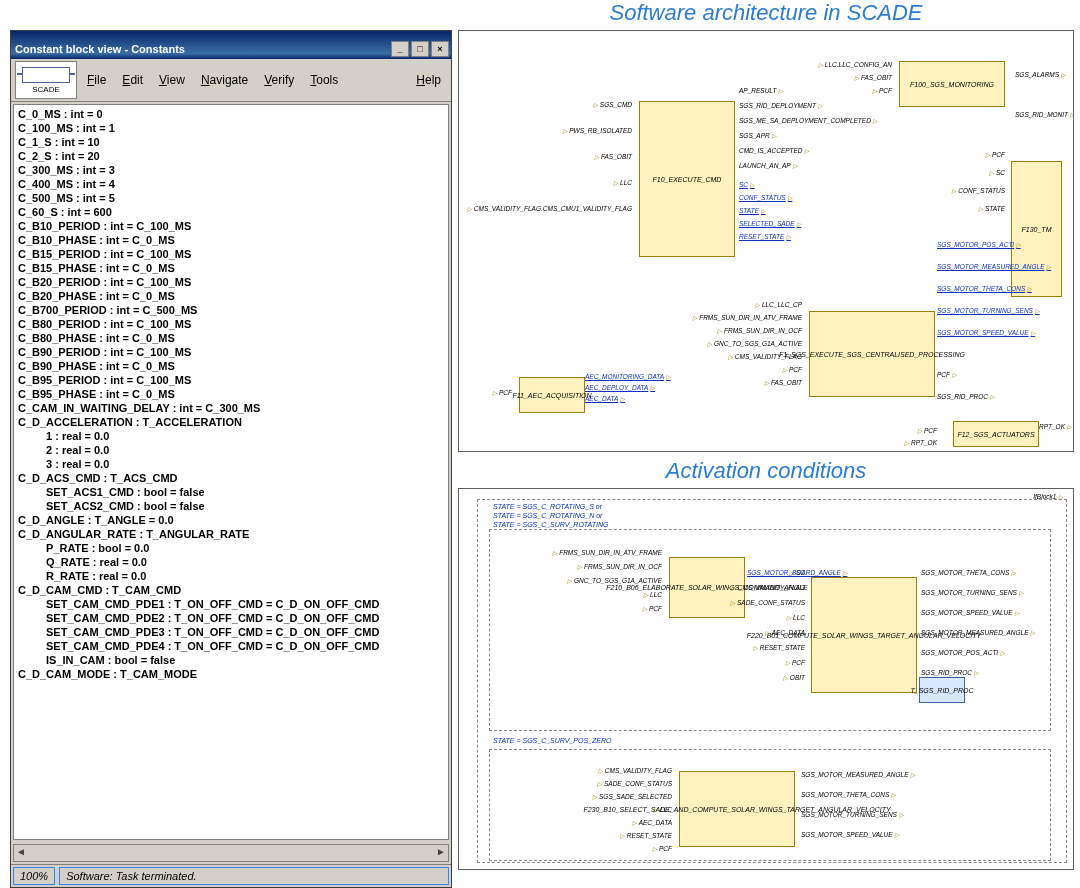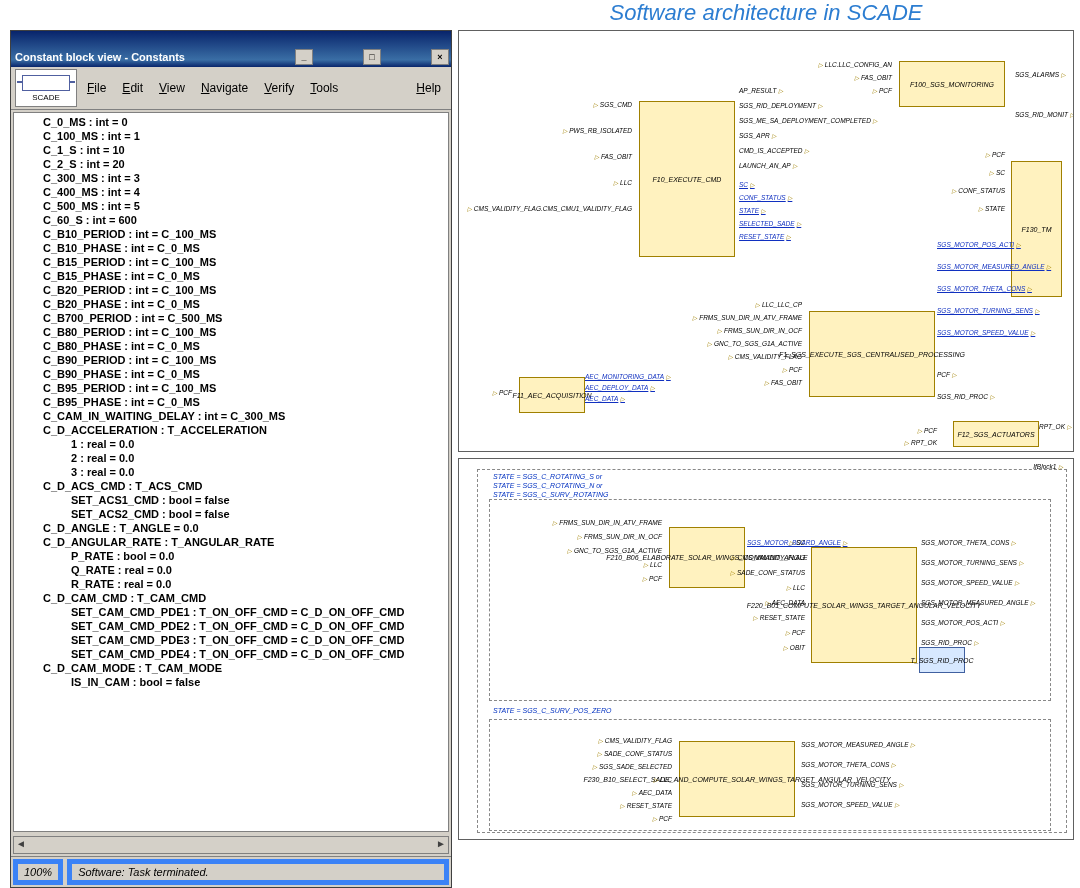--- a/index.html
+++ b/index.html
@@ -19,24 +19,23 @@
     display: flex;
     flex-direction: column;
     margin: 30px 0 0 10px;
   }
   .titlebar {
     height: 20px;
     background: linear-gradient(#08246b,#3a6ea5 80%,#08246b);
     color: #fff;
     display: flex;
     align-items: center;
-    padding: 16px 2px 0 4px;
+    padding: 8px 2px 0 4px;
     font-weight: bold;
     font-size: 11px;
-    gap: 48px;
   }
   .titlebar .title-text { flex: 1; }
   .titlebar .winbtn {
     width: 16px; height: 14px;
     background: #d4d0c8;
     border: 1px solid #808080;
     margin-left: 2px;
     display: flex; align-items:center; justify-content:center;
     font-size: 9px; color:#000; font-weight:bold;
     cursor: pointer;
@@ -79,32 +78,32 @@
     background:#fff;
     border:1px solid #808080;
     margin:2px;
     overflow:auto;
     padding: 2px 4px;
     font-family: "Arial", sans-serif;
     font-size: 11px;
     line-height: 14px;
     font-weight:bold;
   }
-  .constant-line { white-space: pre; margin-left: 25px; }
+  .constant-line { white-space: pre; }
   .constant-sub { padding-left: 28px; }
   .statusbar {
     display:flex;
     border-top:1px solid #808080;
     padding:2px;
     gap:4px;
     font-style:italic;
     font-size:11px;
   }
   .status-cell {
-    border:5px solid #3b82f6;
+    border:1px solid #3b82f6;
     background:#d4d0c8;
     padding:2px 6px;
   }
   .status-cell.msg { flex:1; }
   
   .scroll-hint {
     height: 16px; background:#d4d0c8;
     border:1px solid #808080; margin:2px;
     position:relative;
   }
@@ -227,22 +226,22 @@
       <div class="constant-line">C_D_ANGLE : T_ANGLE = 0.0</div>
       <div class="constant-line">C_D_ANGULAR_RATE : T_ANGULAR_RATE</div>
       <div class="constant-line constant-sub">P_RATE : bool = 0.0</div>
       <div class="constant-line constant-sub">Q_RATE : real = 0.0</div>
       <div class="constant-line constant-sub">R_RATE : real = 0.0</div>
       <div class="constant-line">C_D_CAM_CMD : T_CAM_CMD</div>
       <div class="constant-line constant-sub">SET_CAM_CMD_PDE1 : T_ON_OFF_CMD = C_D_ON_OFF_CMD</div>
       <div class="constant-line constant-sub">SET_CAM_CMD_PDE2 : T_ON_OFF_CMD = C_D_ON_OFF_CMD</div>
       <div class="constant-line constant-sub">SET_CAM_CMD_PDE3 : T_ON_OFF_CMD = C_D_ON_OFF_CMD</div>
       <div class="constant-line constant-sub">SET_CAM_CMD_PDE4 : T_ON_OFF_CMD = C_D_ON_OFF_CMD</div>
+      <div class="constant-line constant-sub">IS_IN_CAM : bool = false</div>
       <div class="constant-line">C_D_CAM_MODE : T_CAM_MODE</div>
-      <div class="constant-line constant-sub">IS_IN_CAM : bool = false</div>
     </div>
   <div class="scroll-hint"></div>
   <div class="statusbar">
     <div class="status-cell">100%</div>
     <div class="status-cell msg">Software: Task terminated.</div>
   </div>
 </div>
 
 <div class="right-pane">
   <div class="diagram-title">Software architecture in SCADE</div>
@@ -295,20 +294,21 @@
       <span class="io-label blue" style="left: 478px; top: 276px;">SGS_MOTOR_TURNING_SENS</span>
       <span class="io-label blue" style="left: 478px; top: 298px;">SGS_MOTOR_SPEED_VALUE</span>
       <span class="io-label" style="left: 478px; top: 340px;">PCF</span>
       <span class="io-label" style="left: 478px; top: 362px;">SGS_RID_PROC</span>
       <span class="io-label r" style="left: 480px; top: 396px;">PCF</span>
       <span class="io-label r" style="left: 480px; top: 408px;">RPT_OK</span>
       <span class="io-label r" style="left: 55px; top: 358px;">PCF</span>
       <span class="io-label" style="left: 580px; top: 392px;">RPT_OK</span>
     </div>
 
+  <div class="diagram-title">Activation conditions</div>
   <div class="diagram-box act" id="act">
     <div class="act-panel" style="left:18px;top:10px;right:6px;bottom:6px;"></div>
     <span class="io-label" style="right:10px;top:4px;">IfBlock1</span>
 
     <div class="act-panel" style="left:30px;top:40px;width:560px;height:200px;"></div>
     <div class="node" style="left:210px;top:68px;width:70px;height:55px;">F210_B06_ELABORATE_SOLAR_WINGS_COMMAND_ANGLE</div>
     <div class="node" style="left:352px;top:88px;width:100px;height:110px;">F220_B01_COMPUTE_SOLAR_WINGS_TARGET_ANGULAR_VELOCITY</div>
     <div class="node" style="left:460px;top:188px;width:40px;height:20px;background:#d7e8ff;border-color:#4060a0;">T_SGS_RID_PROC</div>
 
     <div class="act-panel" style="left:30px;top:260px;width:560px;height:110px;"></div>

